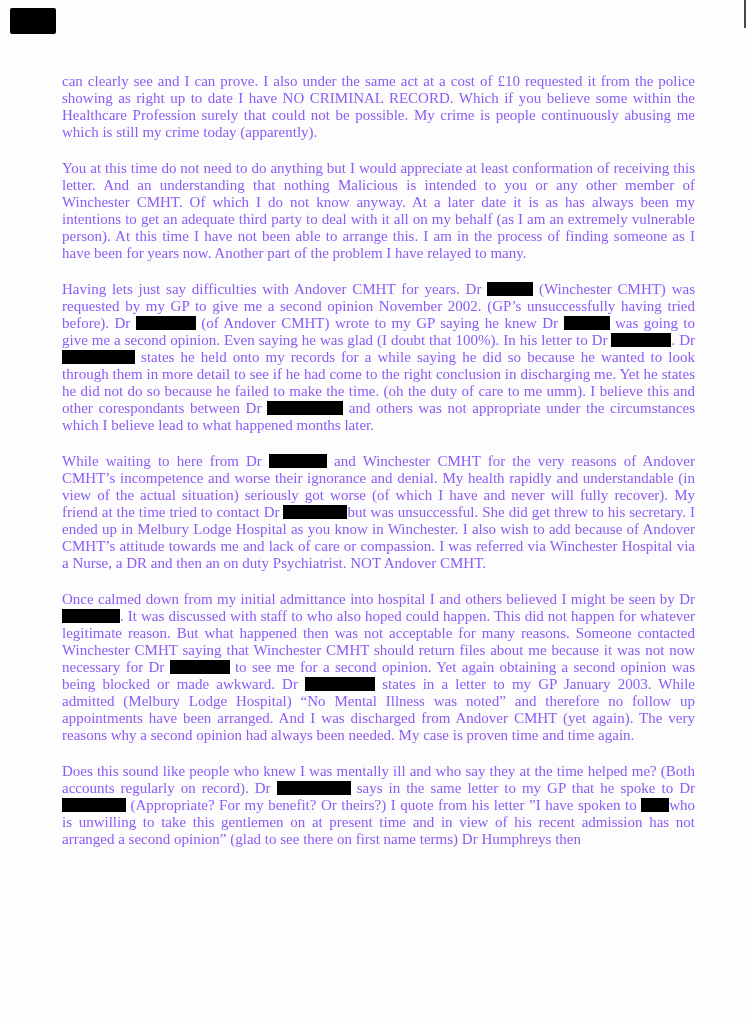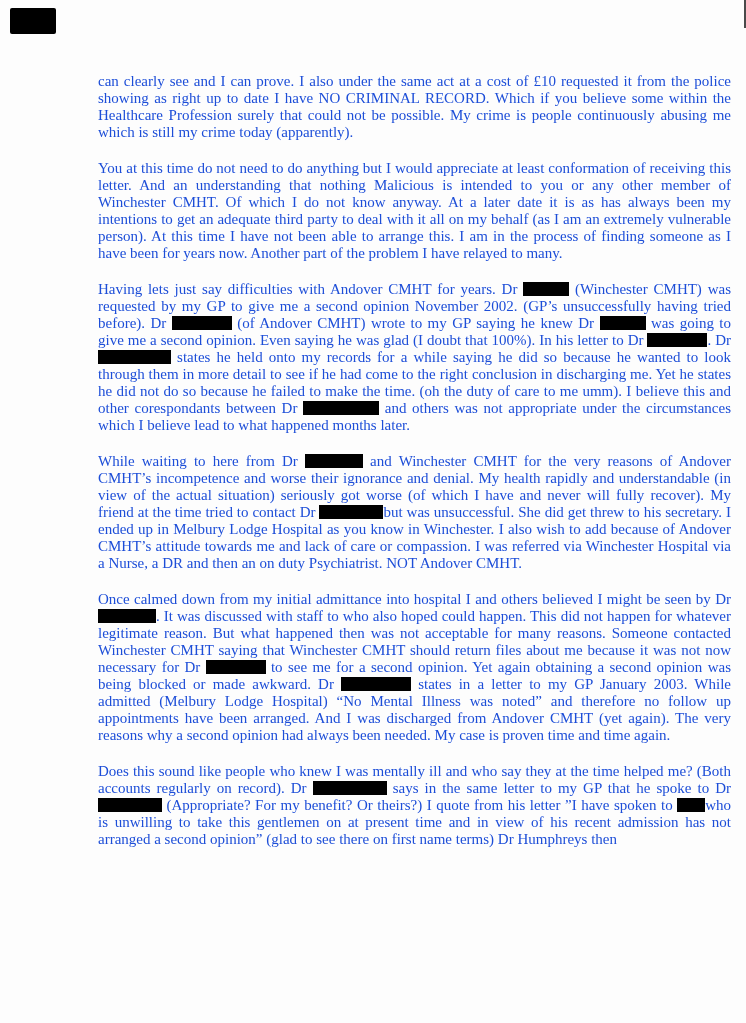--- a/index.html
+++ b/index.html
@@ -46,21 +46,21 @@
     vertical-align: baseline;
     margin-bottom: -2px;
   }
 </style>
 </head>
 <body>
 
 <div class="page" style="background: rgb(253, 253, 253);">
   <div class="corner-mark" style="background: rgb(0, 0, 0);"></div>
   <div class="edge-artifact" style="background: rgb(74, 74, 74);"></div>
-  <div class="letter-body" style="color: #1d4ed8; margin-left: 36px;">
+  <div class="letter-body" style="color: #8b5cf6;">
       <p class="para">can clearly see and I can prove. I also under the same act at a cost of £10 requested it from the police showing as right up to date I have NO CRIMINAL RECORD. Which if you believe some within the Healthcare Profession surely that could not be possible. My crime is people continuously abusing me which is still my crime today (apparently).</p>
       <p class="para">You at this time do not need to do anything but I would appreciate at least conformation of receiving this letter. And an understanding that nothing Malicious is intended to you or any other member of Winchester CMHT. Of which I do not know anyway. At a later date it is as has always been my intentions to get an adequate third party to deal with it all on my behalf (as I am an extremely vulnerable person). At this time I have not been able to arrange this. I am in the process of finding someone as I have been for years now. Another part of the problem I have relayed to many.</p>
       <p class="para">Having lets just say difficulties with Andover CMHT for years. Dr <span class="redact" style="width: 46px; background: rgb(0, 0, 0);"></span> (Winchester CMHT) was requested by my GP to give me a second opinion November 2002. (GP’s unsuccessfully having tried before). Dr <span class="redact" style="width: 60px; background: rgb(0, 0, 0);"></span> (of Andover CMHT) wrote to my GP saying he knew Dr <span class="redact" style="width: 46px; background: rgb(0, 0, 0);"></span> was going to give me a second opinion. Even saying he was glad (I doubt that 100%). In his letter to Dr <span class="redact" style="width: 60px; background: rgb(0, 0, 0);"></span>. Dr <span class="redact" style="width: 73px; background: rgb(0, 0, 0);"></span> states he held onto my records for a while saying he did so because he wanted to look through them in more detail to see if he had come to the right conclusion in discharging me. Yet he states he did not do so because he failed to make the time. (oh the duty of care to me umm). I believe this and other corespondants between Dr <span class="redact" style="width: 76px; background: rgb(0, 0, 0);"></span> and others was not appropriate under the circumstances which I believe lead to what happened months later.</p>
       <p class="para">While waiting to here from Dr <span class="redact" style="width: 58px; background: rgb(0, 0, 0);"></span> and Winchester CMHT for the very reasons of Andover CMHT’s incompetence and worse their ignorance and denial. My health rapidly and understandable (in view of the actual situation) seriously got worse (of which I have and never will fully recover). My friend at the time tried to contact Dr <span class="redact" style="width: 64px; background: rgb(0, 0, 0);"></span>but was unsuccessful. She did get threw to his secretary. I ended up in Melbury Lodge Hospital as you know in Winchester. I also wish to add because of Andover CMHT’s attitude towards me and lack of care or compassion. I was referred via Winchester Hospital via a Nurse, a DR and then an on duty Psychiatrist. NOT Andover CMHT.</p>
       <p class="para">Once calmed down from my initial admittance into hospital I and others believed I might be seen by Dr <span class="redact" style="width: 58px; background: rgb(0, 0, 0);"></span>. It was discussed with staff to who also hoped could happen. This did not happen for whatever legitimate reason. But what happened then was not acceptable for many reasons. Someone contacted Winchester CMHT saying that Winchester CMHT should return files about me because it was not now necessary for Dr <span class="redact" style="width: 60px; background: rgb(0, 0, 0);"></span> to see me for a second opinion. Yet again obtaining a second opinion was being blocked or made awkward. Dr <span class="redact" style="width: 70px; background: rgb(0, 0, 0);"></span> states in a letter to my GP January 2003. While admitted (Melbury Lodge Hospital) “No Mental Illness was noted” and therefore no follow up appointments have been arranged. And I was discharged from Andover CMHT (yet again). The very reasons why a second opinion had always been needed. My case is proven time and time again.</p>
       <p class="para">Does this sound like people who knew I was mentally ill and who say they at the time helped me? (Both accounts regularly on record). Dr <span class="redact" style="width: 74px; background: rgb(0, 0, 0);"></span> says in the same letter to my GP that he spoke to Dr <span class="redact" style="width: 64px; background: rgb(0, 0, 0);"></span> (Appropriate? For my benefit? Or theirs?) I quote from his letter ”I have spoken to <span class="redact" style="width: 28px; background: rgb(0, 0, 0);"></span>who is unwilling to take this gentlemen on at present time and in view of his recent admission has not arranged a second opinion” (glad to see there on first name terms) Dr Humphreys then</p>
     </div>
 </div>
 
 </body></html>

